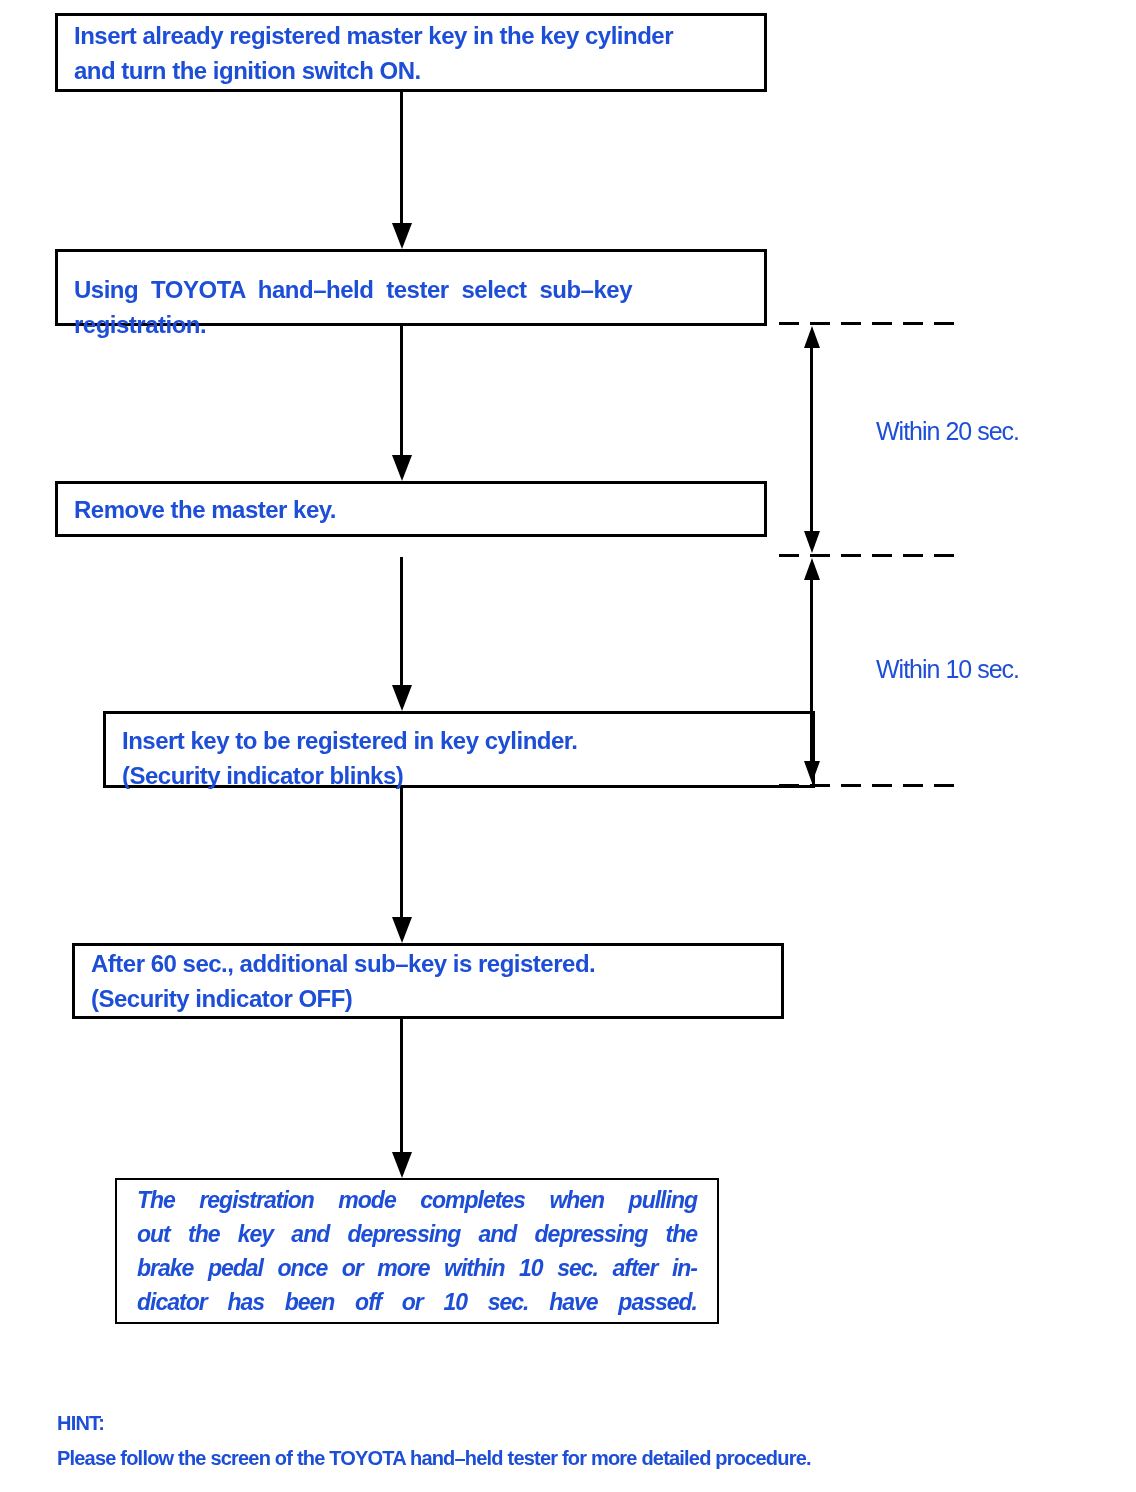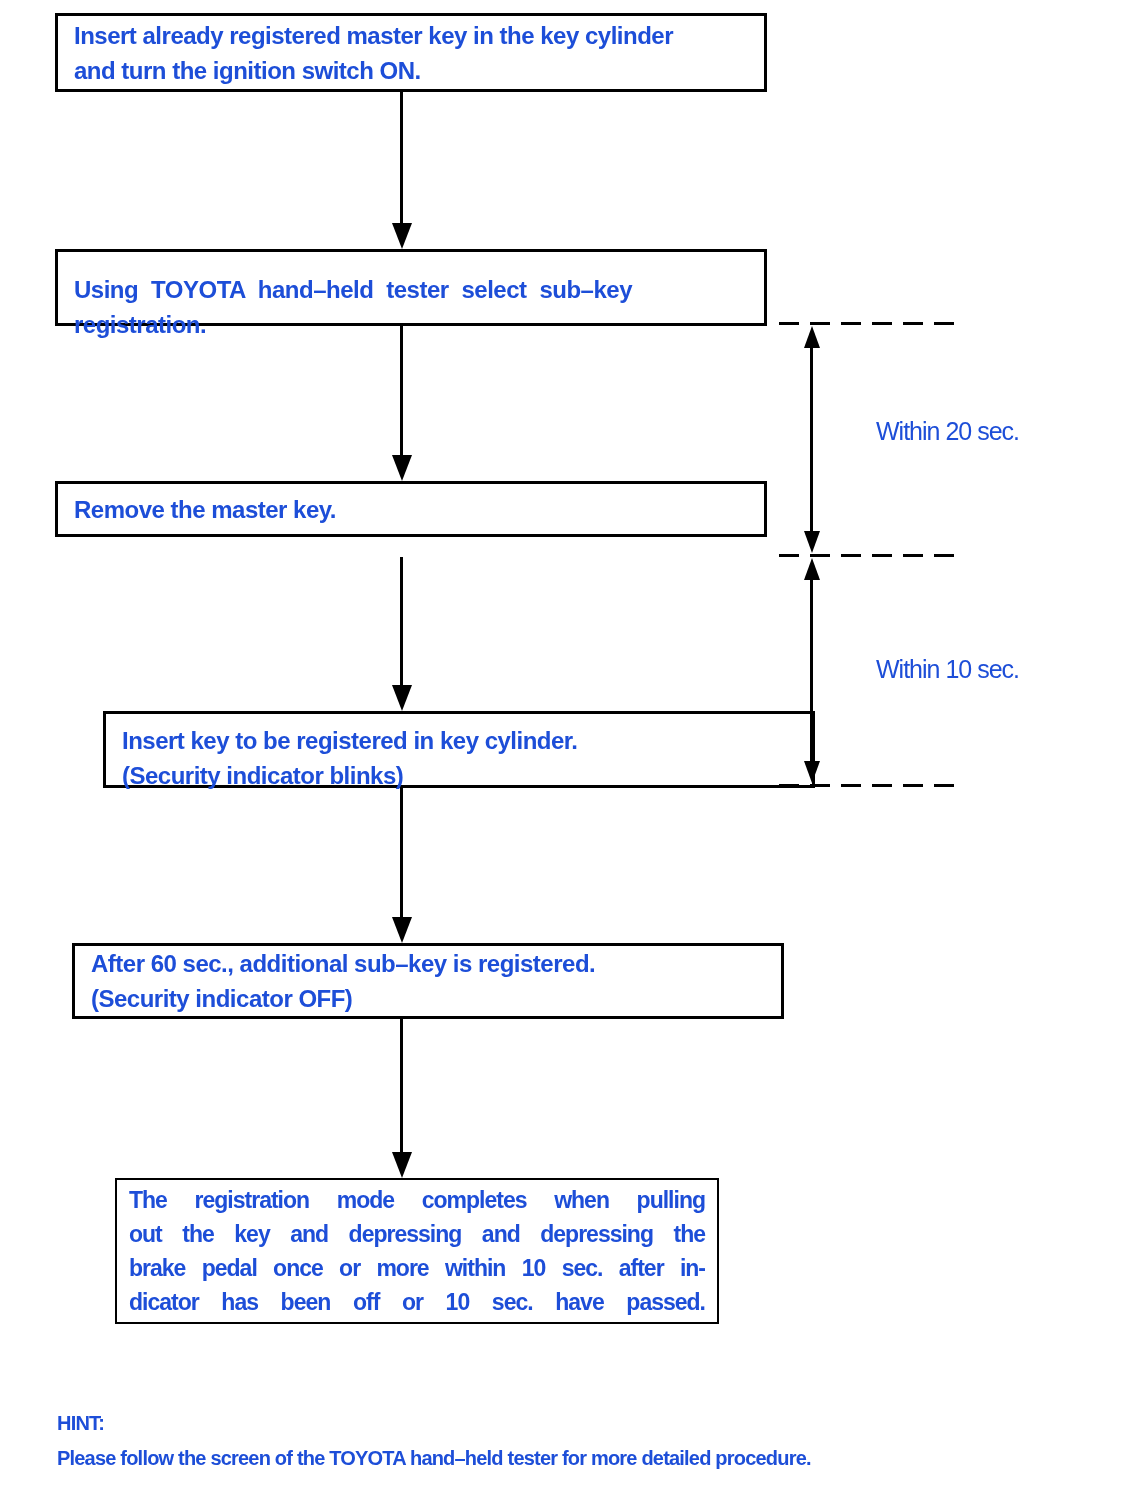--- a/index.html
+++ b/index.html
@@ -13,21 +13,21 @@
     font-weight:bold;font-size:24px;letter-spacing:-0.5px;line-height:35px;
     background:#fff;
   }
   .box .line{white-space:nowrap;}
   .b1{left:55px;top:13px;width:712px;height:79px;padding:0 12px 0 16px;}
   .b2{left:55px;top:249px;width:712px;height:77px;padding:0 12px 0 16px;}
   .b3{left:55px;top:481px;width:712px;height:56px;padding:0 12px 0 16px;}
   .b4{left:55px;top:711px;width:712px;height:77px;padding:16px 12px 0 16px;margin-left:48px;}
   .b5{left:55px;top:943px;width:712px;height:76px;padding:0 12px 0 16px;margin-left:17px;}
   .b6{left:115px;top:1178px;width:604px;height:146px;border-width:2px;
-      padding:0 12px;font-size:23px;letter-spacing:-1px;line-height:34px;}
+      padding:0 20px;font-size:23px;letter-spacing:-1px;line-height:34px;font-style:italic;}
   .b6 .line{text-align:justify;text-align-last:justify;}
   .spread{word-spacing:0.28em;margin-top:38px;}
   
   .flow-arrow{position:absolute;width:3px;background:#000;}
   .flow-arrow::after{
     content:"";position:absolute;left:50%;bottom:-26px;transform:translateX(-50%);
     width:0;height:0;border:10px solid transparent;border-bottom:none;border-top:26px solid #000;
   }
   
   .span-arrow{position:absolute;left:810px;width:3px;background:#000;}

